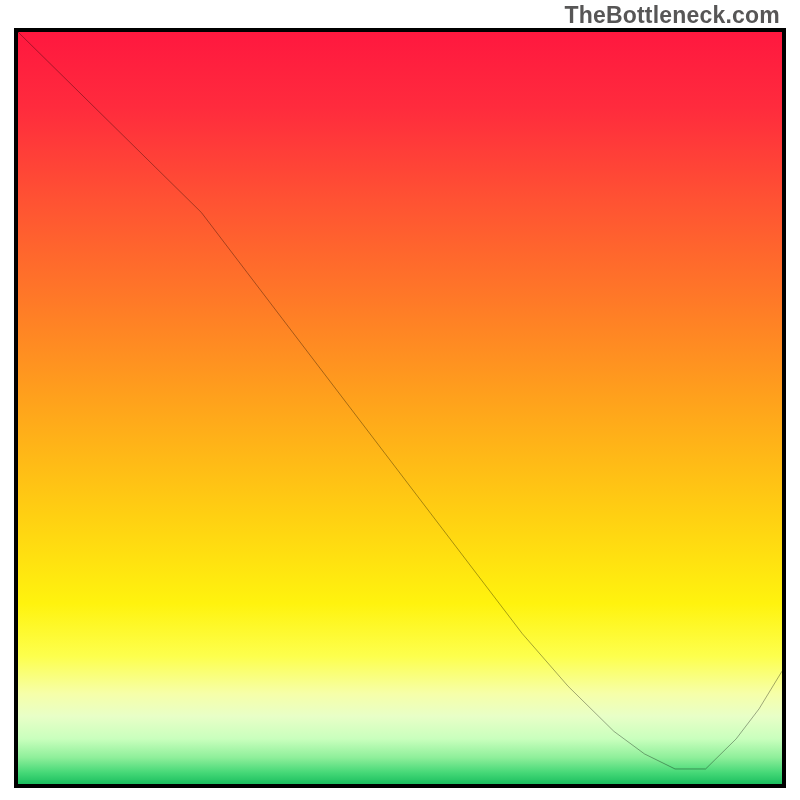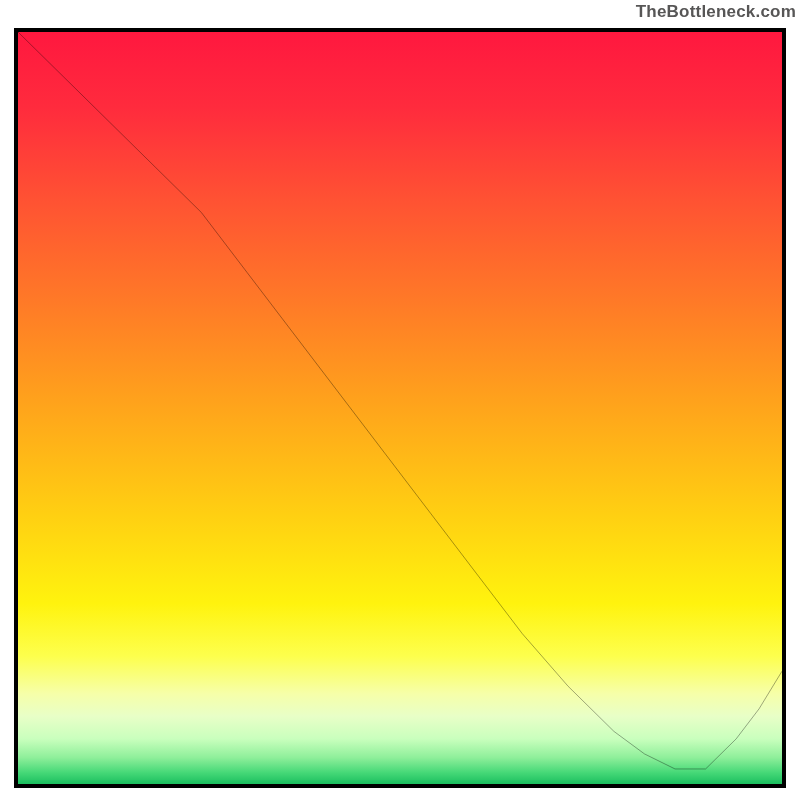--- a/index.html
+++ b/index.html
@@ -1,23 +1,23 @@
 <!DOCTYPE html>
 <html><head>
 <meta charset="utf-8">
 <style>
   * { margin: 0; padding: 0; box-sizing: border-box; }
   html, body { width: 800px; height: 800px; overflow: hidden; background: #fff; }
   .wrap { position: relative; width: 800px; height: 800px; }
   .attr {
     position: absolute;
     top: 2px;
-    right: 4px;
+    right: 20px;
     font-family: Arial, Helvetica, sans-serif;
-    font-size: 17px;
+    font-size: 23px;
     font-weight: 600;
     color: #575656;
     letter-spacing: 0.2px;
     margin-left: 44px;
   }
   .plot {
     position: absolute;
     left: 14px;
     top: 28px;
     width: 772px;

